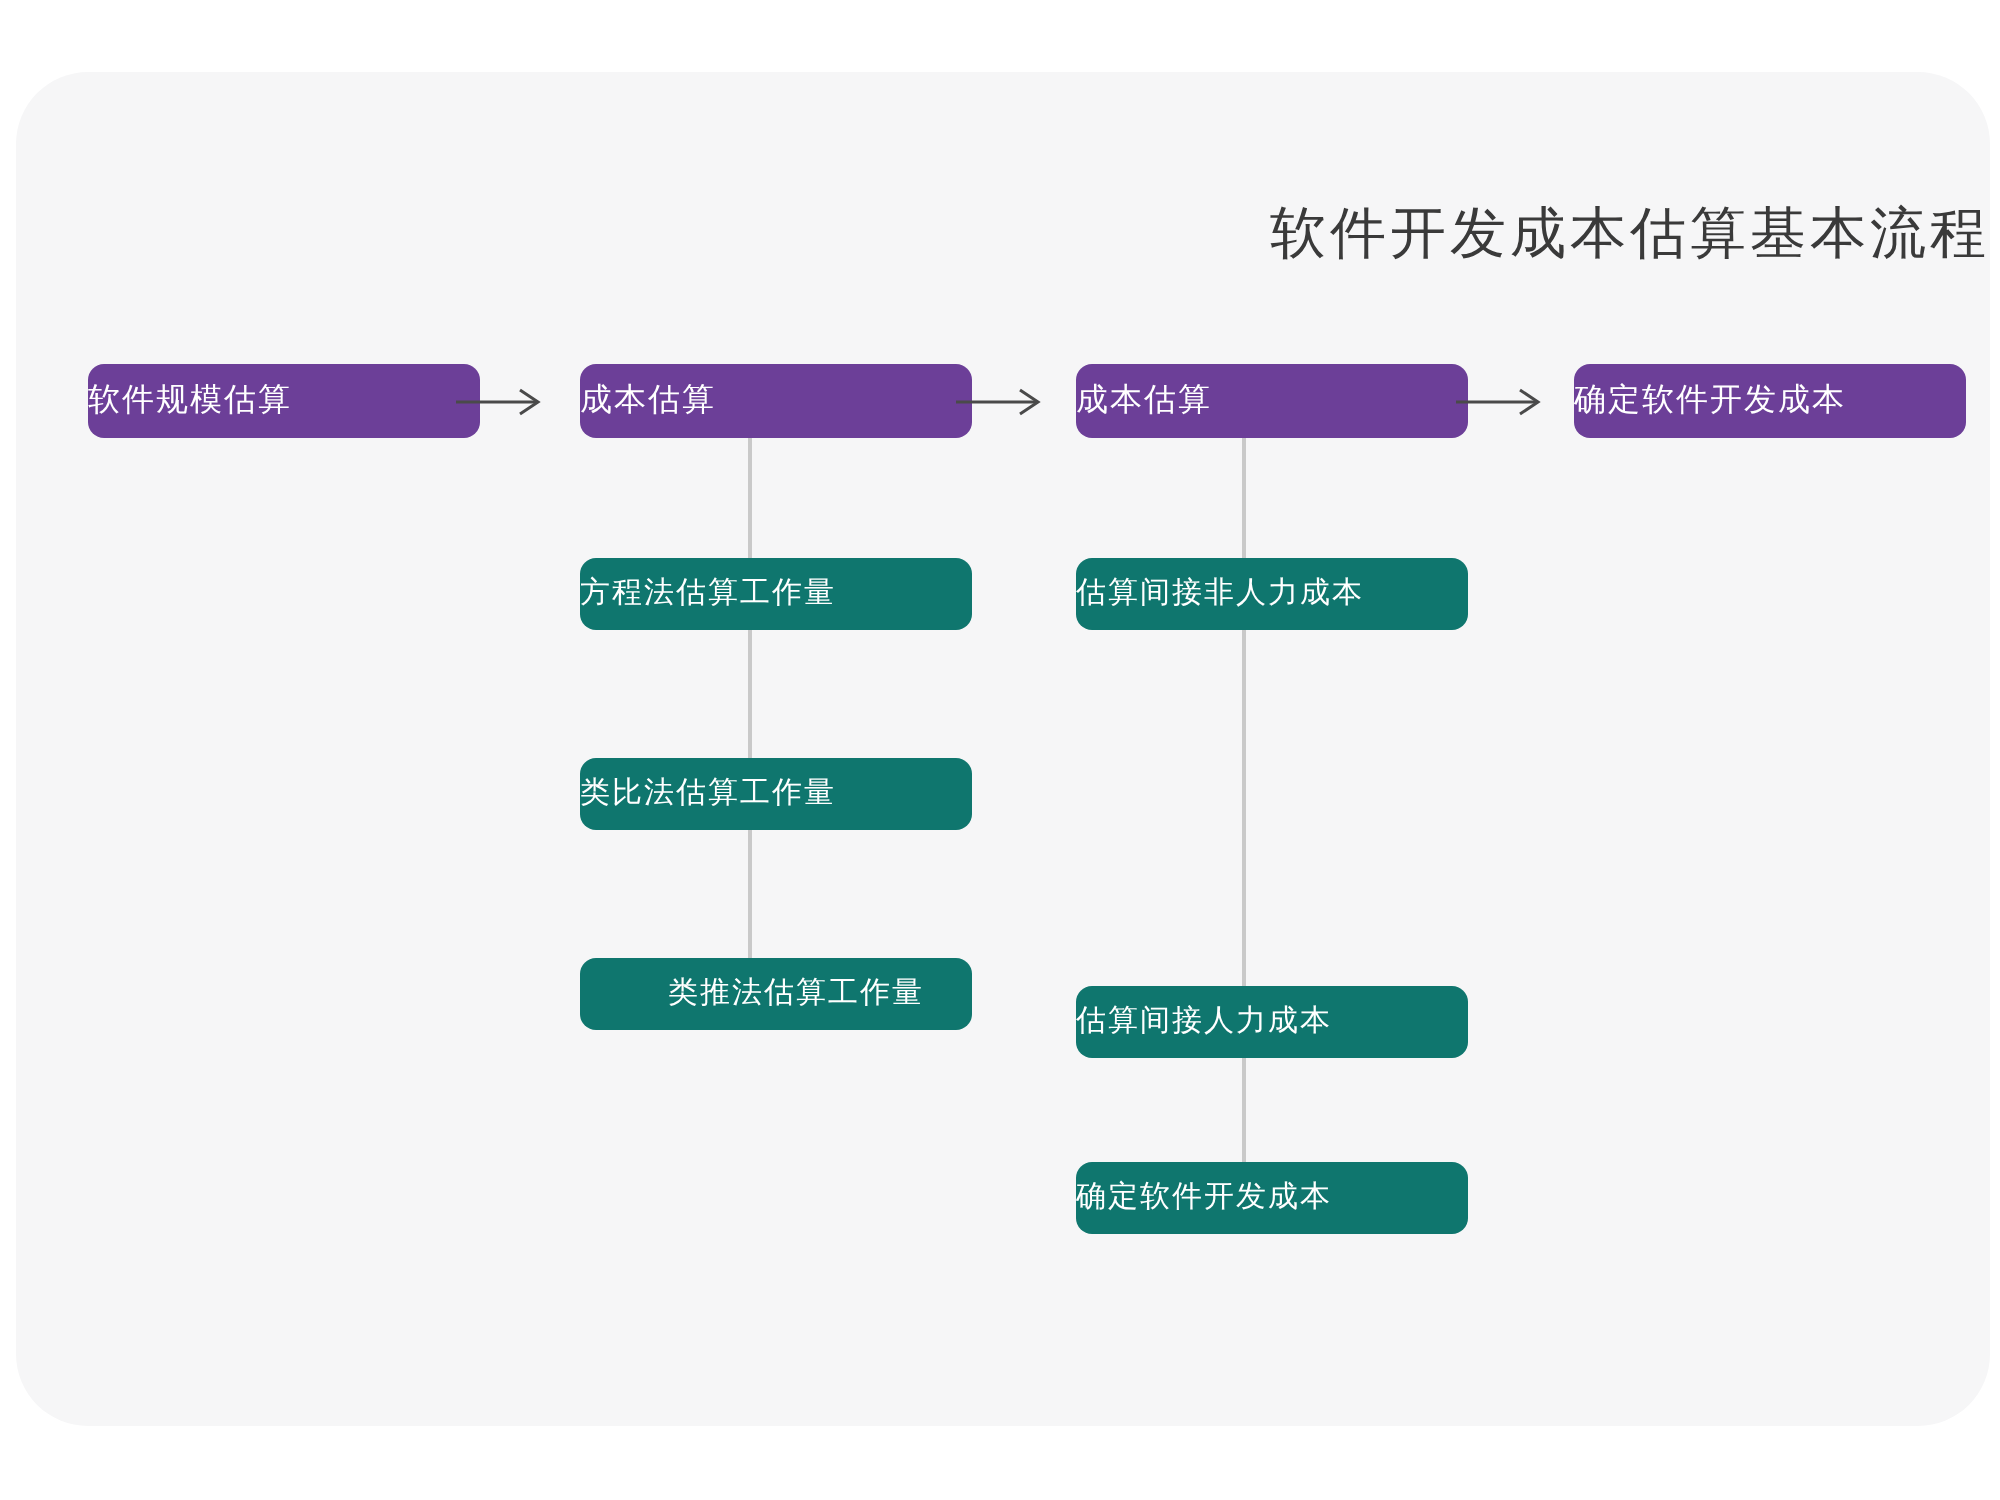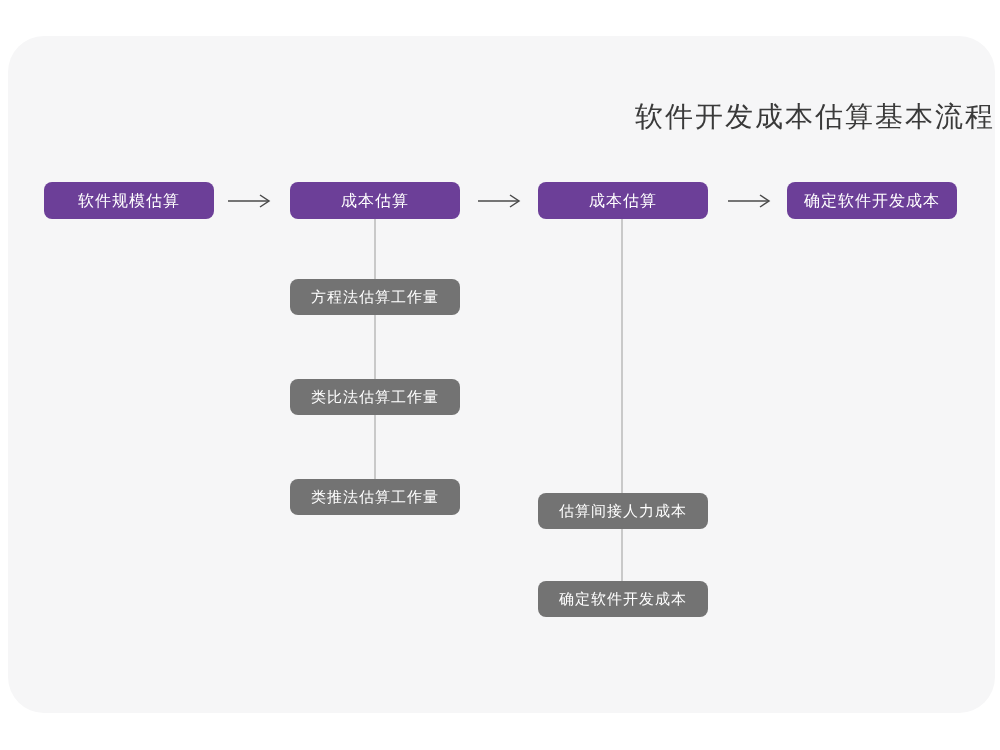--- a/index.html
+++ b/index.html
@@ -27,36 +27,35 @@
     width: 100%;
     text-align: right;
     font-size: 28px;
     font-weight: 400;
     color: #3a3a3a;
     letter-spacing: 2px;
     margin: 0;
   }
   .node {
     position: absolute;
-    width: 170px;
+    width: 196px;
     height: 37px;
     line-height: 37px;
     border-radius: 8px;
-    text-align: center;
     color: #ffffff;
     font-size: 16px;
     letter-spacing: 1px;
     box-sizing: border-box;
   }
   .node.main {
     background: #6c3f98;
     top: 146px; 
   }
   .node.sub {
-    background: #737373;
+    background: #0f766e;
     height: 36px;
     line-height: 36px;
     font-size: 15px;
   }
   .connector {
     position: absolute;
     width: 2px;
     background: #c9c9c9;
   }
   .arrow {
@@ -100,19 +99,20 @@
 
     <svg class="arrow" style="left: 720px;" viewBox="0 0 44 14">
       <line x1="0" y1="7" x2="40" y2="7" stroke="#4a4a4a" stroke-width="1.5"></line>
       <polyline points="32,1 41,7 32,13" fill="none" stroke="#4a4a4a" stroke-width="1.5"></polyline>
     </svg>
 
     <div class="node main col-4">确定软件开发成本</div>
 
     <div class="node sub col-2" style="top: 243px;">方程法估算工作量</div>
     <div class="node sub col-2" style="top: 343px;">类比法估算工作量</div>
-    <div class="node sub col-2" style="top: 443px;">类推法估算工作量</div>
+    <div class="node sub col-2" style="top: 443px; padding-left: 44px;">类推法估算工作量</div>
 
+    <div class="node sub col-3" style="top: 243px;">估算间接非人力成本</div>
     <div class="node sub col-3" style="top: 457px;">估算间接人力成本</div>
     <div class="node sub col-3" style="top: 545px;">确定软件开发成本</div>
 
   </div>
 </div>
 
 </body></html>

